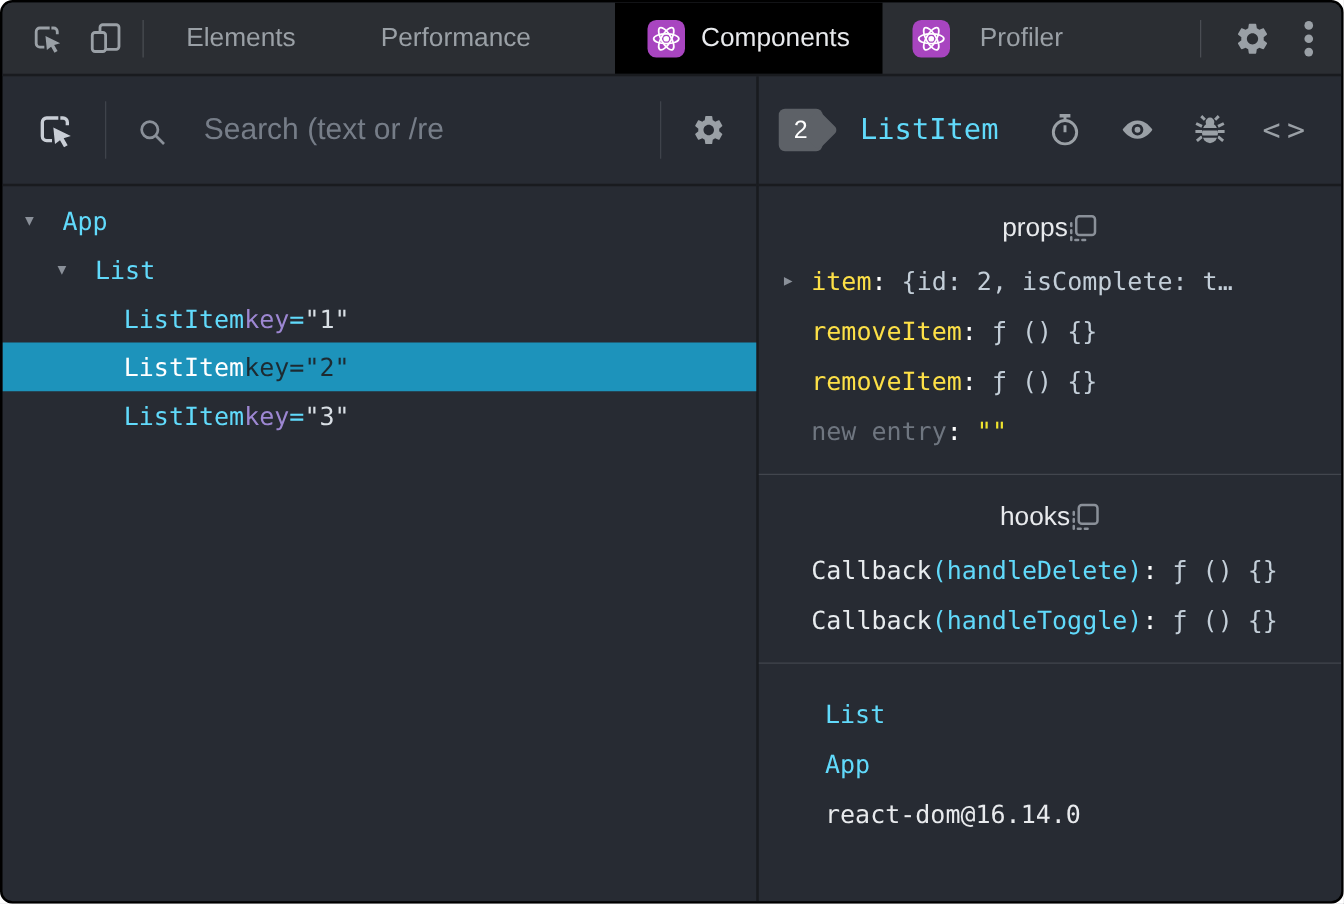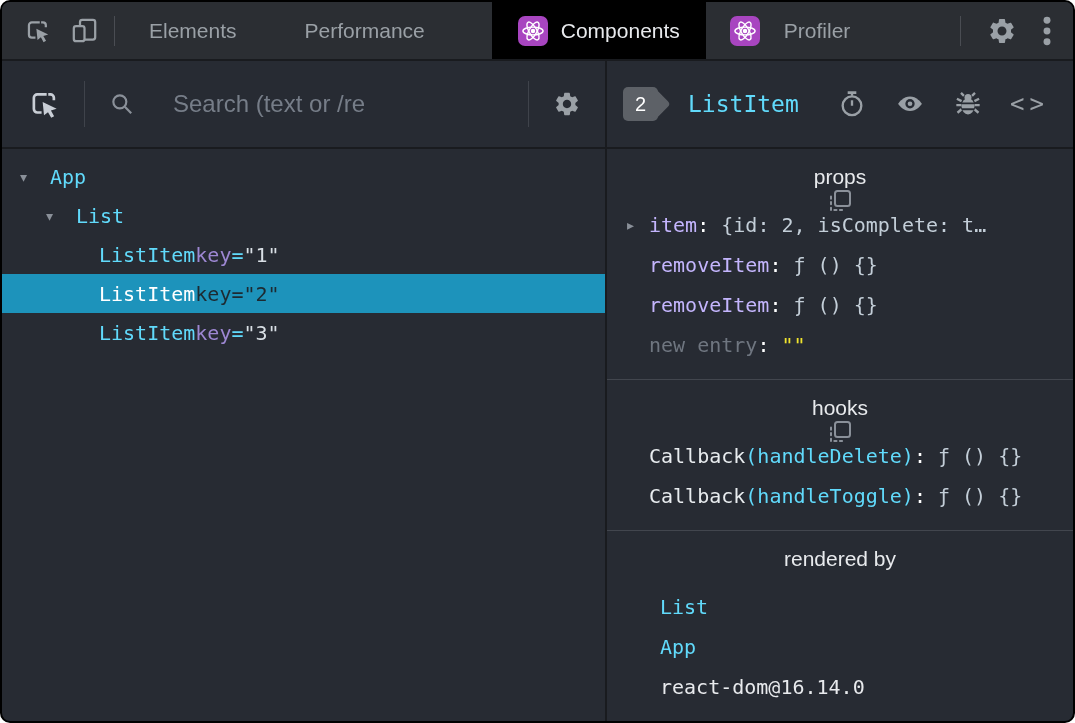--- a/index.html
+++ b/index.html
@@ -20,21 +20,21 @@
   .react-badge{width:30px;height:30px;border-radius:7px;background:#a845c0;
     display:flex;align-items:center;justify-content:center;flex:none;}
   .tb-right{margin-left:auto;display:flex;align-items:center;gap:26px;padding-right:22px;}
   
   .main{display:flex;height:calc(100% - 59px);}
   .left-panel{width:603px;flex:none;border-right:2px solid #191b1f;display:flex;flex-direction:column;}
   .right-panel{flex:1;display:flex;flex-direction:column;min-width:0;}
   .panel-header{height:86px;flex:none;border-bottom:2px solid #191b1f;display:flex;align-items:center;}
   .lh{padding:0 24px 0 26px;}
   .vdiv{width:1px;height:46px;background:#3f434b;flex:none;}
-  .search-wrap{display:flex;align-items:center;flex:1;min-width:0;gap:36px;margin:0 22px 0 24px;}
+  .search-wrap{display:flex;align-items:flex-end;flex:1;min-width:0;gap:26px;margin:0 22px 0 24px;}
   .search-input{flex:1;min-width:0;background:transparent;border:none;outline:none;
     color:#e8eaed;font-size:24px;font-family:"Liberation Sans",sans-serif;}
   .search-input::placeholder{color:#767d88;}
   .lh-gear{margin-left:24px;display:flex;align-items:center;}
   
   .tree{padding-top:8px;font-family:"DejaVu Sans Mono",monospace;font-size:20px;}
   .tree-row{height:39px;display:flex;align-items:center;color:#61dafb;cursor:default;}
   .tree-row.d0{padding-left:18px;}
   .tree-row.d1{padding-left:44px;}
   .tree-row.d2{padding-left:97px;}
@@ -53,28 +53,28 @@
     display:flex;align-items:center;justify-content:center;flex:none;margin-right:8px;}
   .badge::after{content:"";position:absolute;right:-8px;top:50%;width:23px;height:23px;
     background:#5d6167;border-radius:4px;transform:translateY(-50%) rotate(45deg);}
   .badge > span{position:relative;z-index:1;color:#fff;font-size:20px;padding:0 9px;}
   .rh-title{margin-left:22px;font-family:"DejaVu Sans Mono",monospace;font-size:23px;color:#61dafb;}
   .rh-icons{margin-left:auto;display:flex;align-items:center;gap:28px;}
   .code-glyph{font-family:"DejaVu Sans Mono",monospace;font-size:24px;color:#9aa0a6;letter-spacing:5px;}
   
   .section{padding:16px 20px 14px 20px;border-bottom:1px solid #42464e;}
   .section:last-child{border-bottom:none;}
-  .section-head{display:flex;align-items:center;justify-content:flex-start;height:36px;flex-direction:column;}
+  .section-head{display:flex;align-items:center;justify-content:center;height:36px;}
   .section-title{color:#e8eaed;font-size:21px;}
   .copy-btn{display:flex;align-items:center;cursor:pointer;}
   .rows{margin-top:4px;}
   .kv-row{font-family:"DejaVu Sans Mono",monospace;font-size:20px;height:40px;
     display:flex;align-items:center;white-space:pre;overflow:hidden;}
   .row-twisty{width:22px;flex:none;color:#8a9099;font-size:14px;font-family:"DejaVu Sans",sans-serif;}
-  .k{color:#c4b5fd;}
+  .k{color:#fde047;}
   .k.placeholder{color:#6f7680;}
   .colon{color:#ffffff;}
   .v{color:#c3ced8;}
   .v.yellow{color:#efe32e;}
   .hook-base{color:#e8ecef;}
   .hook-sub{color:#61dafb;}
   .rb-item{font-family:"DejaVu Sans Mono",monospace;font-size:20px;height:40px;
     display:flex;align-items:center;padding-left:33px;}
   .rb-link{color:#61dafb;cursor:pointer;}
   .rb-plain{color:#e8eaed;}
@@ -288,23 +288,20 @@
           <div class="kv-row">
             <span class="row-twisty"></span><span class="hook-base">Callback</span><span class="hook-sub">(handleDelete)</span><span class="colon">: </span><span class="v">ƒ () {}</span>
           </div>
           <div class="kv-row">
             <span class="row-twisty"></span><span class="hook-base">Callback</span><span class="hook-sub">(handleToggle)</span><span class="colon">: </span><span class="v">ƒ () {}</span>
           </div>
         </div>
       </div>
 
       <div class="section">
-        <div class="section-head">
-          <span class="section-title">rendered by</span>
-        </div>
         <div class="rows">
           <div class="rb-item">
             <span class="rb-link">List</span>
           </div>
           <div class="rb-item">
             <span class="rb-link">App</span>
           </div>
           <div class="rb-item">
             <span class="rb-plain">react-dom@16.14.0</span>
           </div>

